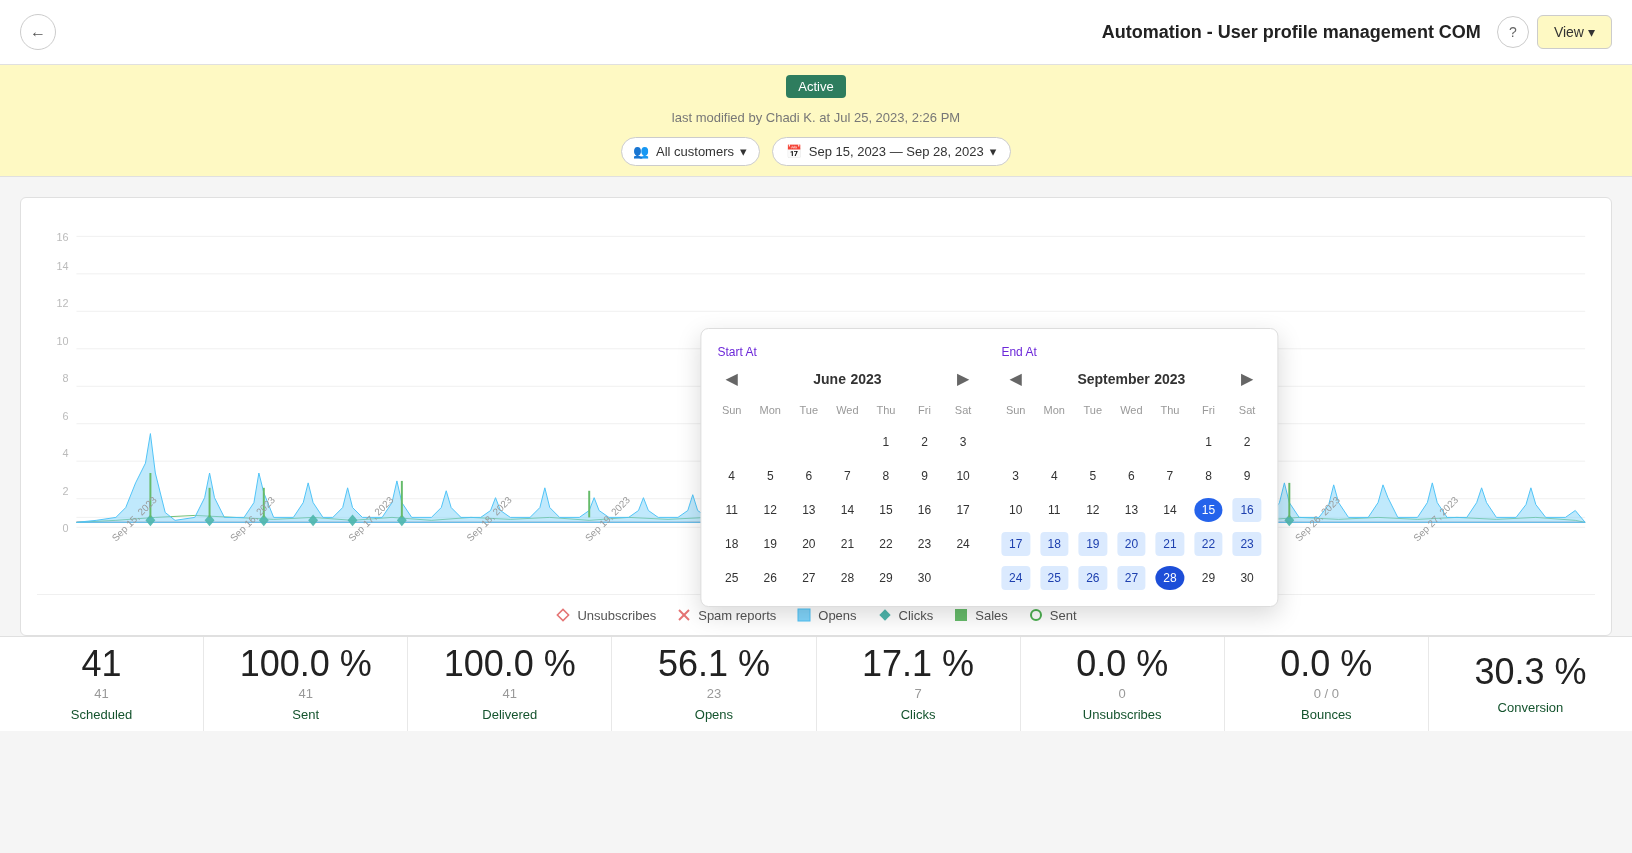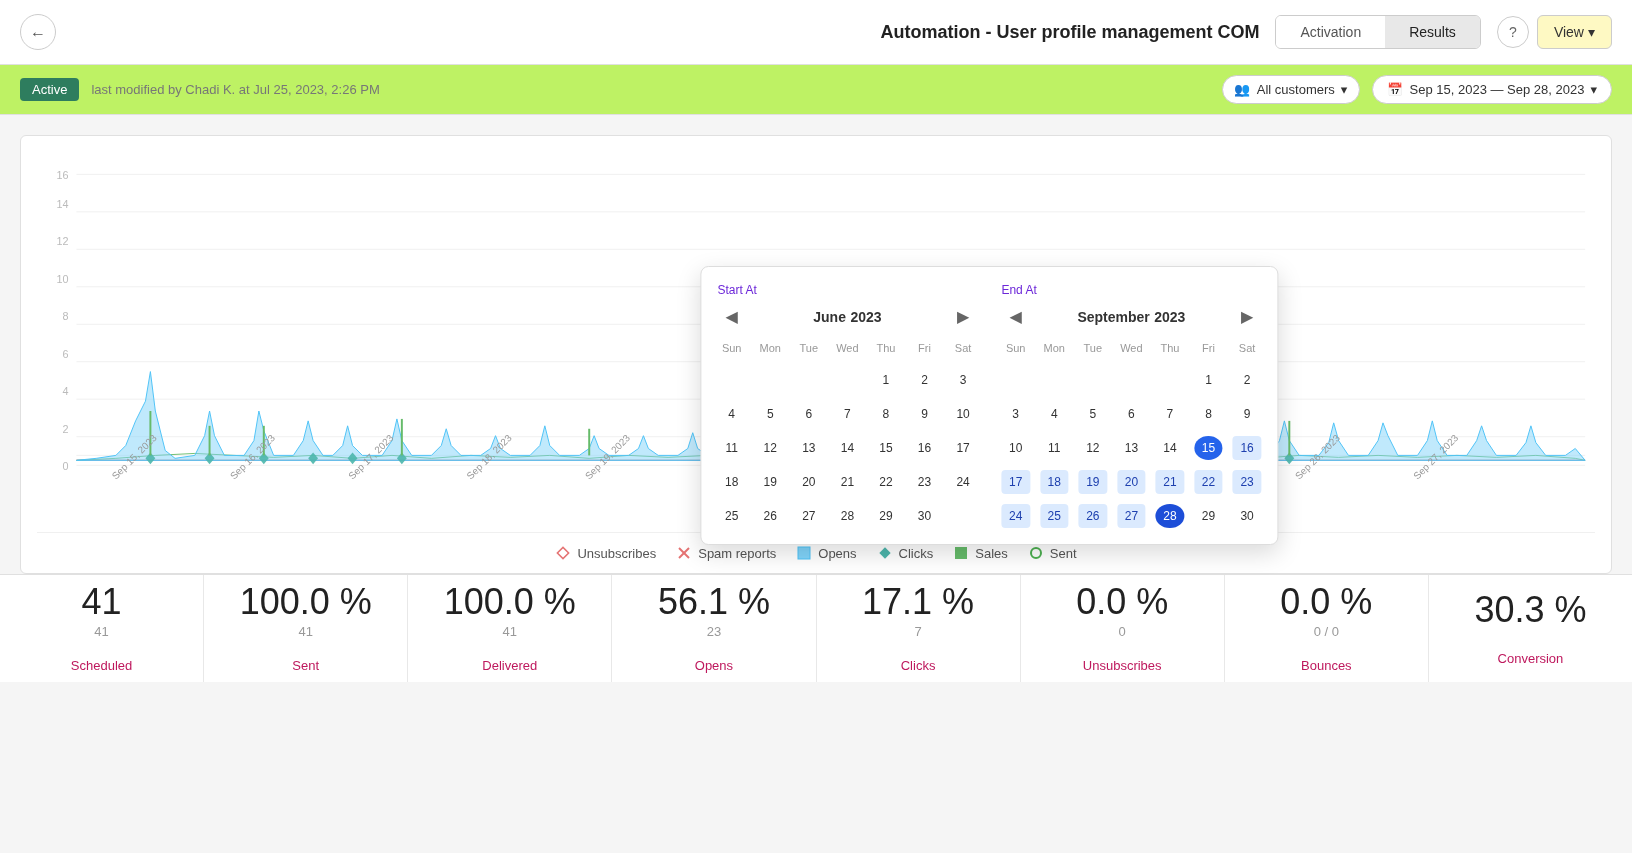--- a/index.html
+++ b/index.html
@@ -10,21 +10,21 @@
     .back-btn { width: 36px; height: 36px; border-radius: 50%; border: 1px solid #ccc; background: #fff; cursor: pointer; display: flex; align-items: center; justify-content: center; font-size: 16px; color: #555; }
     .page-title { font-size: 18px; font-weight: 600; color: #222; flex: 1; text-align: right; }
     .tab-group { display: flex; border: 1px solid #ccc; border-radius: 6px; overflow: hidden; }
     .tab-btn { padding: 8px 24px; border: none; background: #fff; cursor: pointer; font-size: 14px; color: #555; }
     .tab-btn.active { background: #e8e8e8; font-weight: 500; color: #222; }
     .header-actions { display: flex; gap: 8px; align-items: center; }
     .help-btn { width: 32px; height: 32px; border-radius: 50%; border: 1px solid #ccc; background: #fff; cursor: pointer; display: flex; align-items: center; justify-content: center; color: #666; font-size: 14px; }
     .view-btn { display: flex; align-items: center; gap: 4px; padding: 8px 16px; border: 1px solid #ccc; border-radius: 6px; background: #fef9c3; cursor: pointer; font-size: 14px; color: #333; }
 
     
-    .subheader { display: flex; align-items: center; background: #bef264; border-bottom: 1px solid #e0e0e0; padding: 10px 20px; gap: 12px; }
+    .subheader { display: flex; align-items: center; background: #fef9c3; border-bottom: 1px solid #e0e0e0; padding: 10px 20px; gap: 12px; flex-direction: column; }
     .active-badge { background: #2e7d5e; color: #fff; padding: 4px 12px; border-radius: 4px; font-size: 13px; font-weight: 500; }
     .modified-text { font-size: 13px; color: #777; flex: 1; }
     .filter-group { display: flex; align-items: center; gap: 12px; }
     .filter-pill { display: flex; align-items: center; gap: 6px; padding: 6px 12px; border: 1px solid #ccc; border-radius: 20px; background: #fff; cursor: pointer; font-size: 13px; color: #333; }
     .date-range-pill { display: flex; align-items: center; gap: 6px; padding: 6px 14px; border: 1px solid #ccc; border-radius: 20px; background: #fff; cursor: pointer; font-size: 13px; color: #333; }
 
     
     .chart-area { background: #f5f5f5; padding: 20px 20px 0 20px; position: relative; }
     .chart-container { background: #fff; border: 1px solid #e0e0e0; border-radius: 6px; padding: 16px 16px 0 16px; position: relative; }
 
@@ -46,32 +46,28 @@
     .cal-day.selected { background: #2563eb; color: #fff; border-radius: 50%; }
     .cal-day.in-range { background: #dbeafe; color: #1e40af; }
     .cal-day.empty { }
 
     
     .stats-bar { display: flex; background: #fff; border-top: 1px solid #e0e0e0; }
     .stat-item { flex: 1; display: flex; flex-direction: column; align-items: center; justify-content: center; padding: 9px 10px; border-right: 1px solid #e8e8e8; }
     .stat-item:last-child { border-right: none; }
     .stat-big { font-size: 36px; font-weight: 300; color: #222; line-height: 1; }
     .stat-sub { font-size: 13px; color: #999; margin-top: 4px; }
-    .stat-label { font-size: 13px; color: #be185d; margin-top: 19px; text-align: center; }
+    .stat-label { font-size: 13px; color: #14532d; margin-top: 6px; text-align: center; }
   </style>
 </head>
 <body>
 
 <div class="header">
   <button class="back-btn">←</button>
   <span class="page-title">Automation - User profile management COM</span>
-  <div class="tab-group">
-    <button class="tab-btn">Activation</button>
-    <button class="tab-btn active">Results</button>
-  </div>
   <div class="header-actions">
     <button class="help-btn">?</button>
     <button class="view-btn">
       <span>View</span>
       <span>▾</span>
     </button>
   </div>
 </div>
 
 <div class="subheader">

